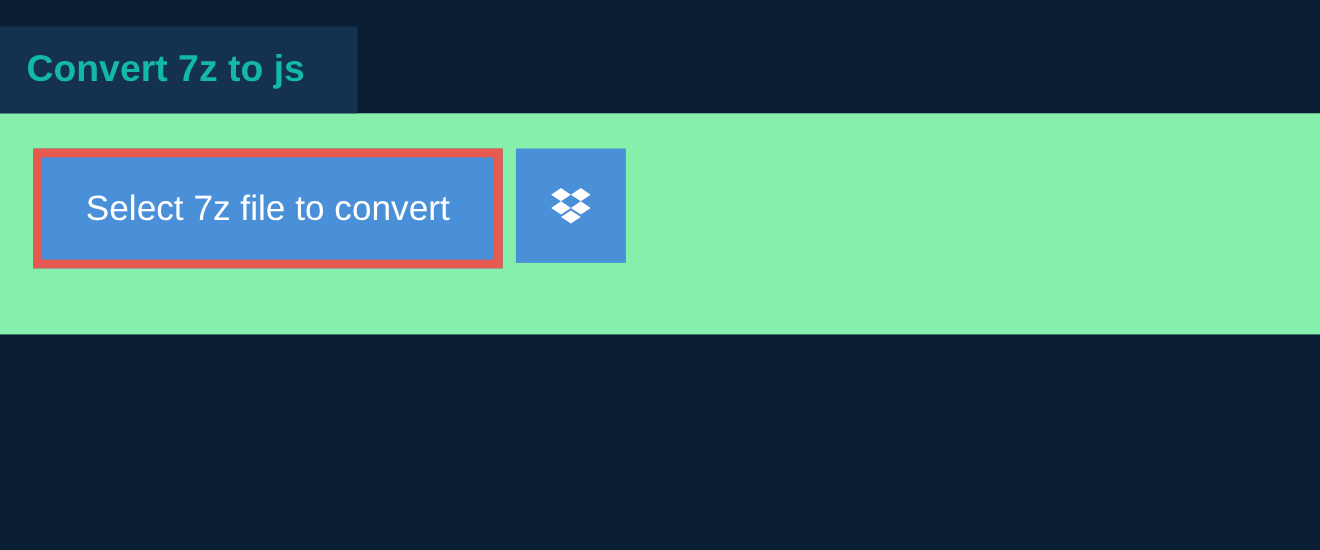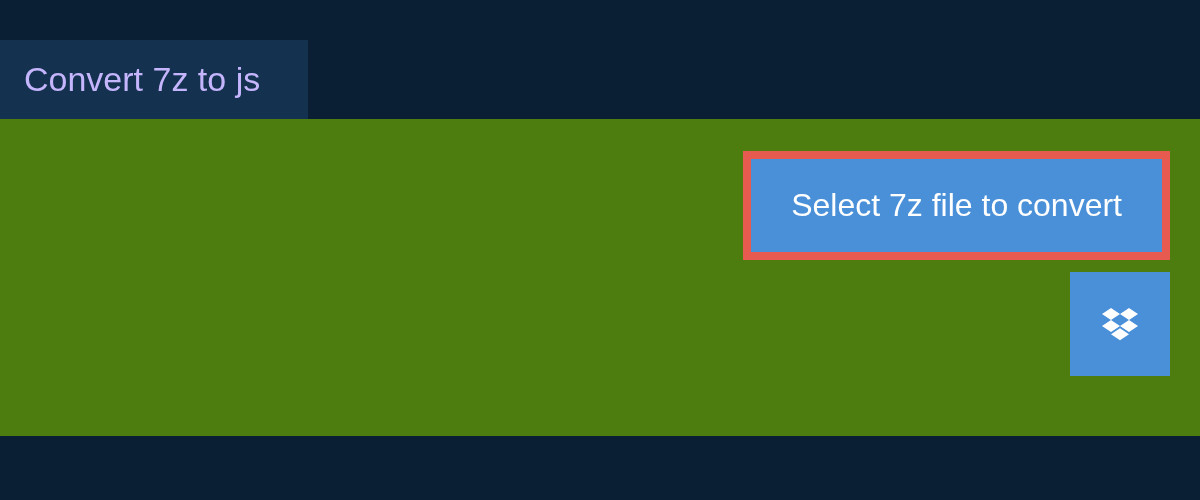--- a/index.html
+++ b/index.html
@@ -11,33 +11,32 @@
       width: 1200px;
       height: 500px;
       background: #0a1f33;
       font-family: -apple-system, BlinkMacSystemFont, 'Segoe UI', Arial, sans-serif;
       overflow: hidden;
     }
     .header-tab {
       display: inline-block;
       background: #14314f;
       padding: 20px 48px 20px 24px;
-      color: #c4b5fd;
+      color: #14b8a6;
       font-size: 34px;
-      font-weight: 400;
-      margin-top: 40px;
+      font-weight: 700;
+      margin-top: 24px;
     }
     .panel {
-      background: #4d7c0f;
+      background: #86efac;
       padding: 32px 30px 60px 30px;
       margin-top: 0;
       display: flex;
-      align-items: flex-end;
+      align-items: flex-start;
       gap: 12px;
-      flex-direction: column;
     }
     .select-button {
       background: #4a90d9;
       border: 8px solid #e65a4f;
       color: #ffffff;
       font-size: 32px;
       font-weight: 300;
       padding: 28px 40px;
       cursor: pointer;
       outline: none;

